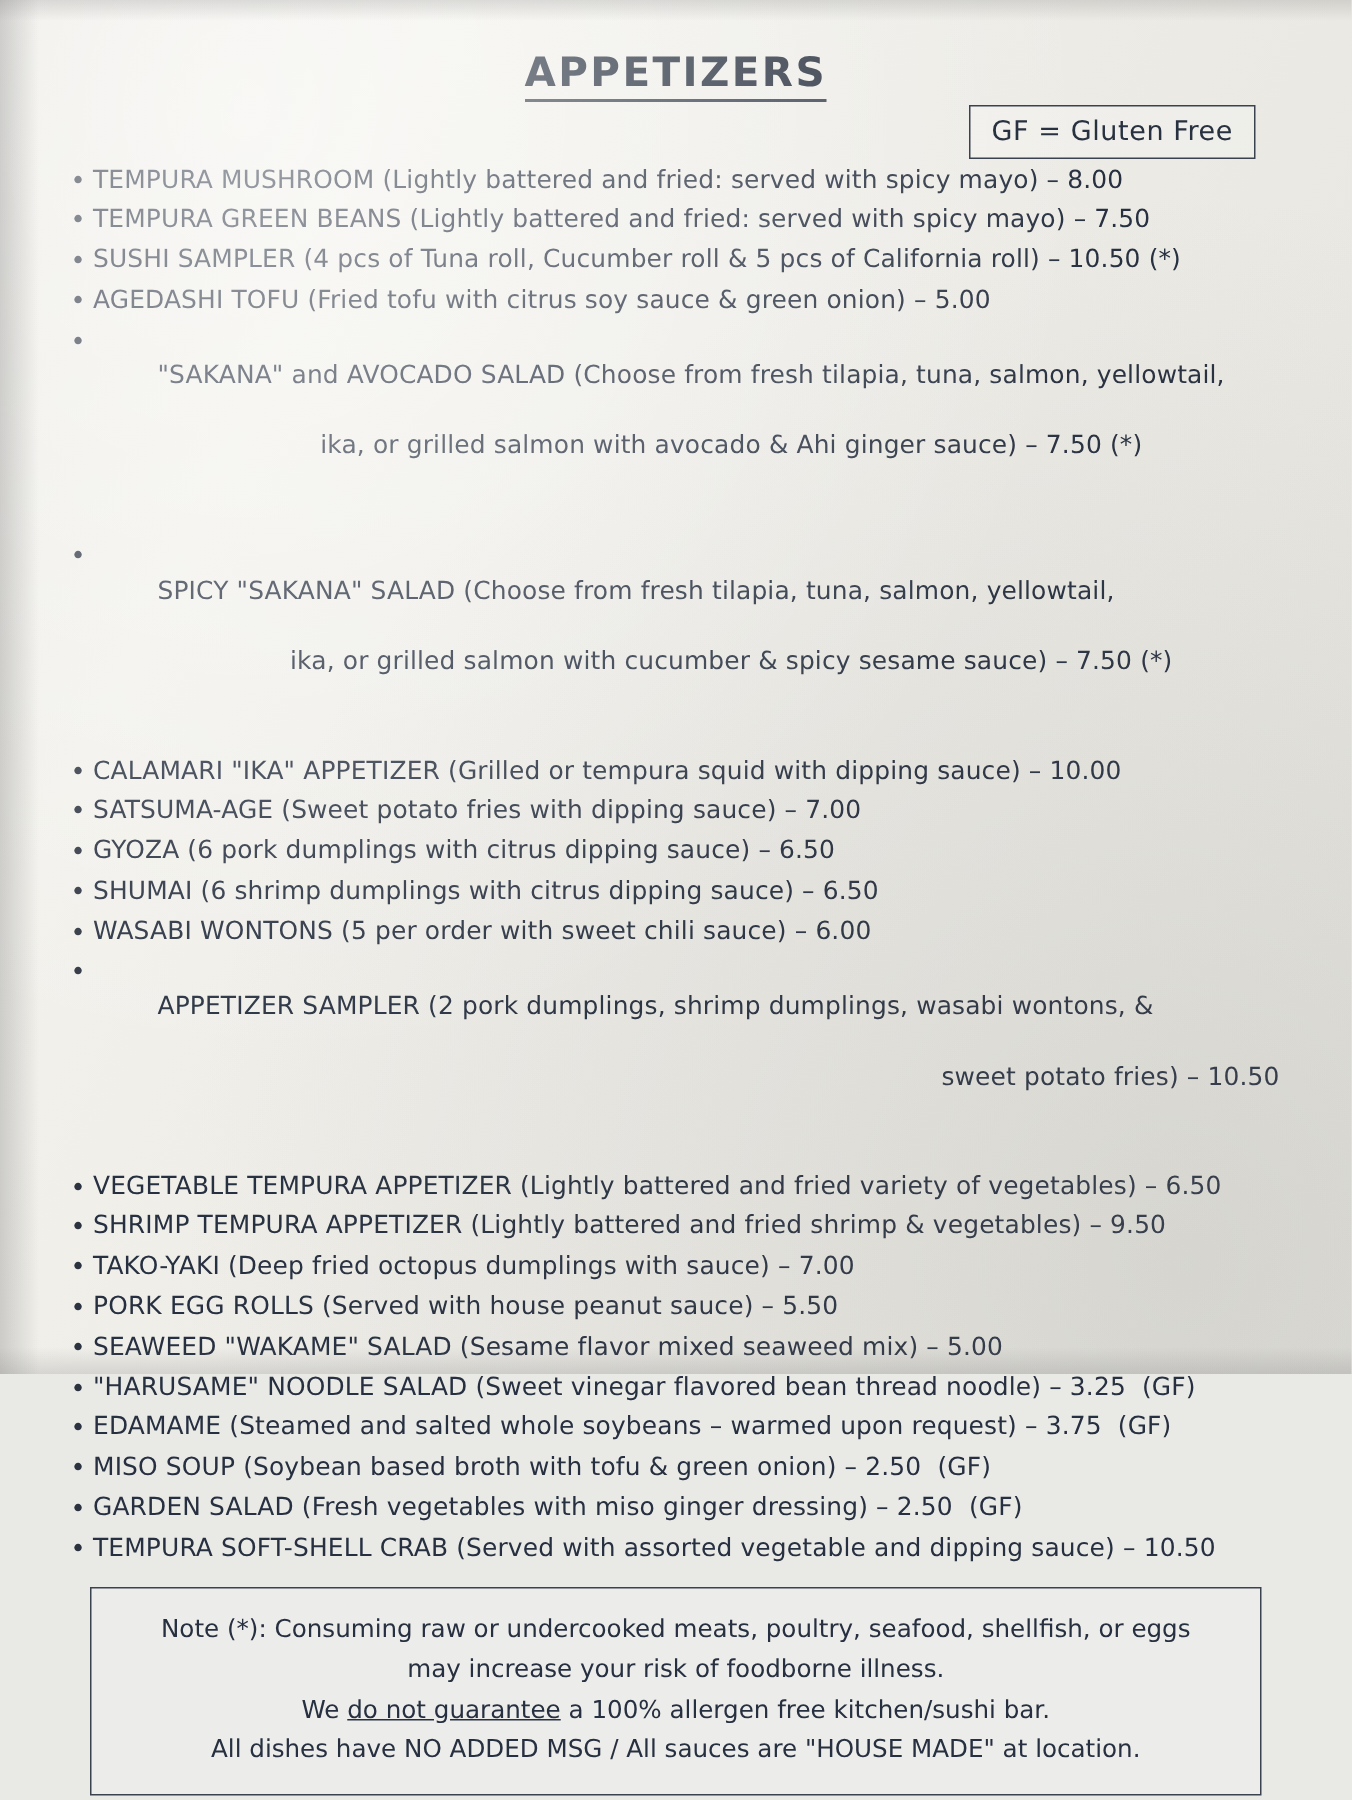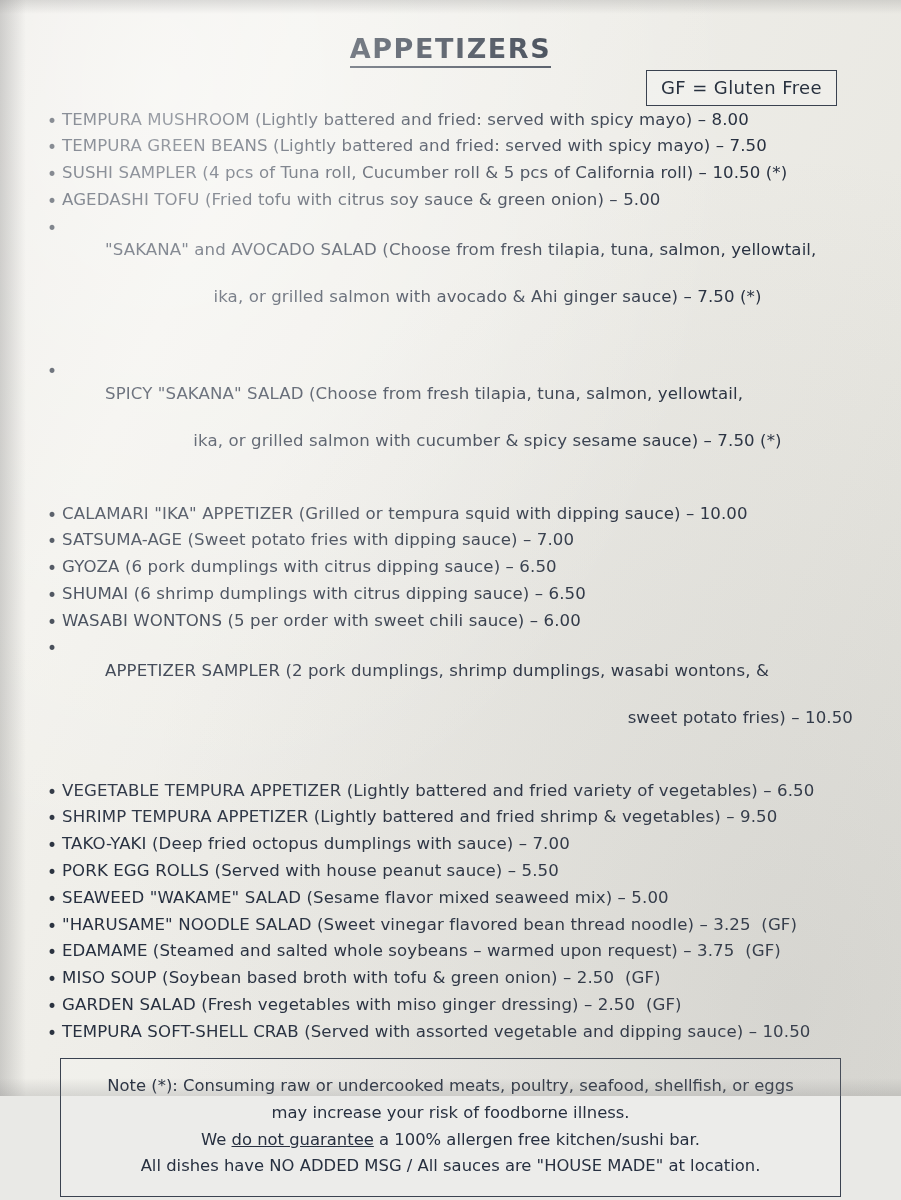--- a/index.html
+++ b/index.html
@@ -9,21 +9,21 @@
   body {
     width: 901px;
     height: 1200px;
     background: #e9e9e6;
     font-family: "DejaVu Sans", sans-serif;
     overflow: hidden;
   }
   .page {
     position: relative;
     width: 901px;
-    height: 1096px;
+    height: 916px;
     background: linear-gradient(115deg, #eceae5 0%, #f2f1ec 22%, #edece7 48%, #e9e8e2 75%, #e4e3dd 100%);
     box-sizing: border-box;
     padding: 0 24px;
     color: #2b3340;
   }
   .page:before {
     content: "";
     position: absolute;
     inset: 0;
     background: radial-gradient(ellipse at 18% 8%, rgba(255,255,255,0.55) 0%, rgba(255,255,255,0) 55%),

